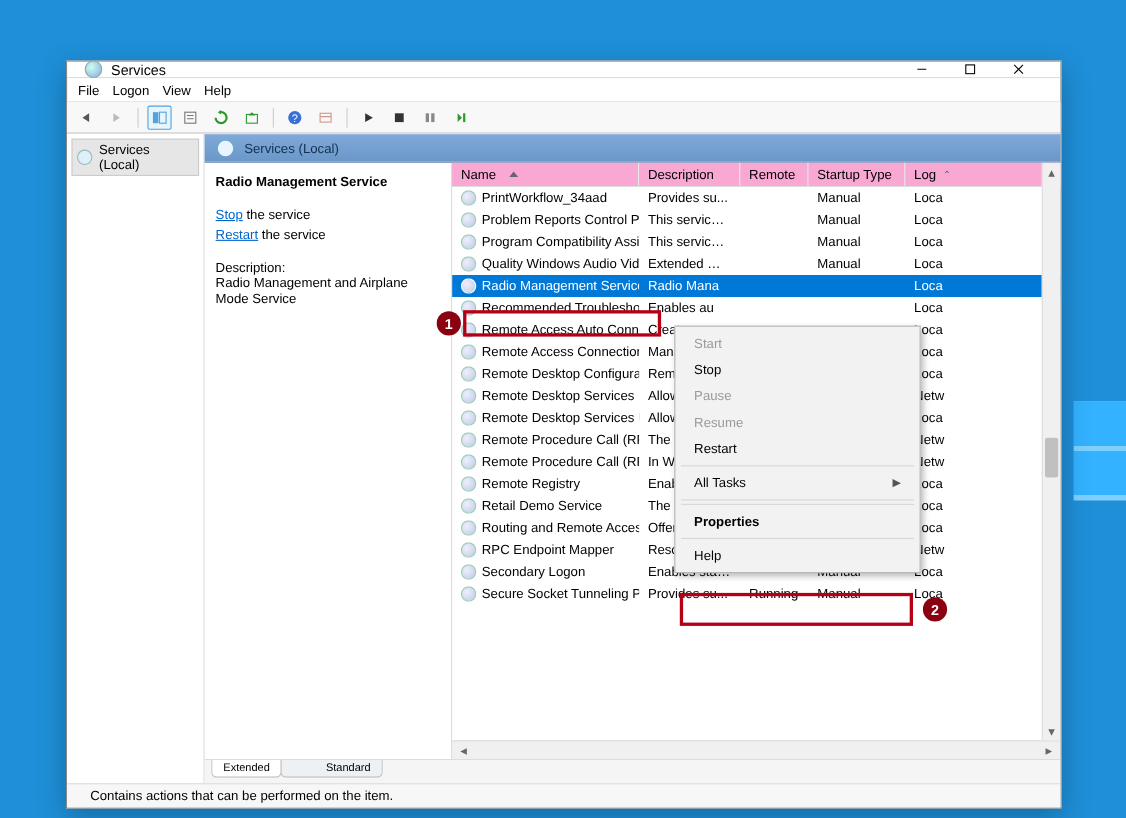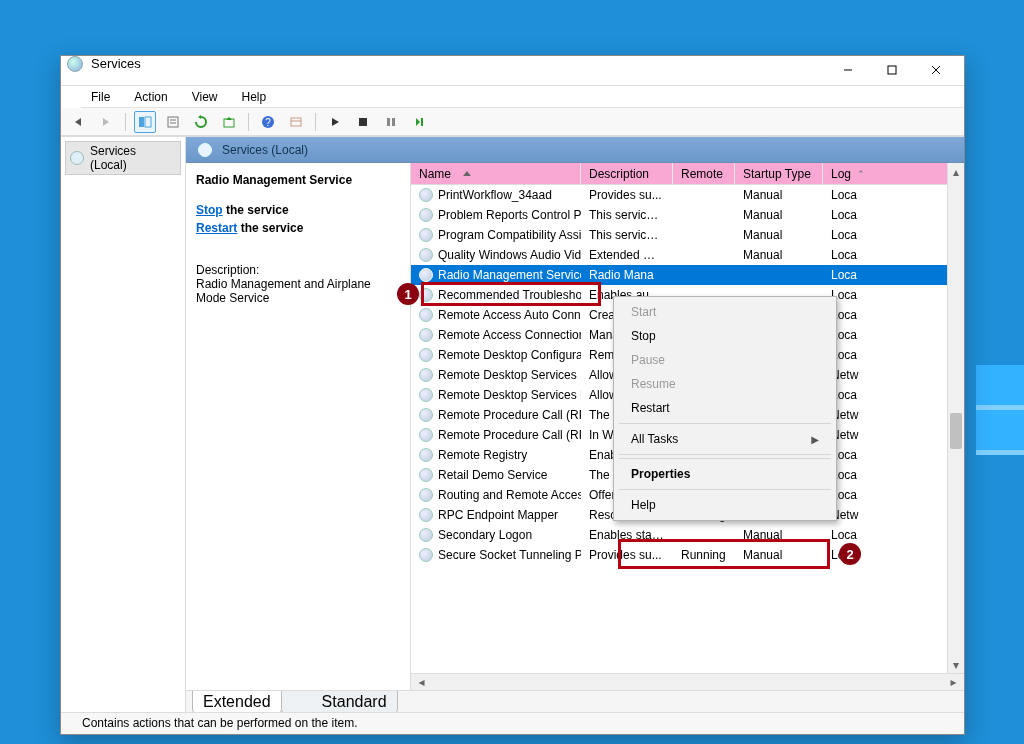--- a/index.html
+++ b/index.html
@@ -20,30 +20,30 @@
   .window {
     position: absolute;
     left: 60px; top: 55px;
     width: 905px; height: 680px;
     background: #fff;
     border: 1px solid #888;
     display: flex; flex-direction: column;
     box-shadow: 0 8px 24px rgba(0,0,0,.25);
   }
   .titlebar {
-    height: 30px; display: flex; align-items: flex-start;
-    padding: 0 6px; border-bottom: 1px solid #ddd;
+    height: 15px; display: flex; align-items: center;
+    padding: 0 16px; border-bottom: 1px solid #ddd;
   }
   .titlebar .app-icon { width:16px;height:16px;border:1px solid #8aa;border-radius:50%;margin-right:8px;
     background: radial-gradient(circle at 35% 35%, #cfe, #8ad);}
   .titlebar .title { flex:1; font-size:13px;}
   .win-btns { display:flex; gap:0; }
   .win-btn { width:44px;height:28px;display:flex;align-items:center;justify-content:center;}
-  .menubar { height:22px; display:flex; align-items:center; gap:24px; padding:0 10px;
-    border-bottom:1px solid #e2e2e2;margin-left:20px;}
+  .menubar { height:22px; display:flex; align-items:center; gap:12px; padding:0 10px;
+    border-bottom:1px solid #e2e2e2;}
   .menubar span{cursor:default;}
   .toolbar { height:28px; display:flex; align-items:center; padding:0 6px; gap:6px;
     border-bottom:1px solid #dcdcdc; background:#f8f8f8;}
   .tb-sep{width:1px;height:18px;background:#ccc;margin:0 2px;}
   .tb-btn{width:22px;height:22px;display:flex;align-items:center;justify-content:center;
     border:1px solid transparent;border-radius:2px;}
   .tb-btn.boxed{border:1px solid #4fa3e0;background:#e9f4fd;}
   .tb-ic{width:14px;height:14px;}
   .content { flex:1; display:flex; border-top:1px solid #dcdcdc;}
   .nav { width:125px; border-right:1px solid #dcdcdc; padding:4px; background:#fff;}
@@ -51,21 +51,21 @@
   .nav-item .nic{width:14px;height:14px;border-radius:50%;border:1px solid #9bb;background:#dfeff7;}
   .main { flex:1; display:flex; flex-direction:column;}
   .main-header { height:26px; background: linear-gradient(#7fa9d8,#6b97c9);
     border-bottom:1px solid #6b8fb5; display:flex; align-items:center;
     padding:0 12px; gap:10px; color:#fff;}
   .main-header .hic{width:14px;height:14px;border-radius:50%;background:#e9f4ff;border:1px solid #dff;}
   .main-header .htxt{color:#12324f;}
   .main-body{flex:1;display:flex;}
   .detail-pane{width:225px;border-right:1px solid #dcdcdc;padding:10px 10px;}
   .detail-title{font-weight:600;margin-bottom:14px;}
-  .detail-links{margin-bottom:26px;line-height:1.5;font-weight:bold;}
+  .detail-links{margin-bottom:14px;line-height:1.5;}
   .lnk{color:#0066cc;text-decoration:underline;cursor:pointer;}
   .list-pane{flex:1;display:flex;flex-direction:column;position:relative;}
   .cols{display:flex;height:22px;border-bottom:1px solid #dcdcdc;background:#f9a8d4;}
   .col{padding:3px 8px;border-right:1px solid #e6e6e6;font-weight:400;white-space:nowrap;display:flex;align-items:center;gap:4px;}
   .col.name{width:170px;} .col.desc{width:92px;} .col.status{width:62px;}
   .col.startup{width:88px;} .col.log{flex:1;}
   .sort-caret{width:0;height:0;border-left:4px solid transparent;border-right:4px solid transparent;border-bottom:5px solid #666;margin-left:8px;}
   .rows{flex:1;overflow:hidden;position:relative;}
   .row{display:flex;height:20px;align-items:center;}
   .row .c{padding:0 8px;white-space:nowrap;overflow:hidden;text-overflow:ellipsis;}
@@ -74,21 +74,21 @@
   .row .c.startup{width:88px;} .row .c.log{flex:1;}
   .gic{width:14px;height:14px;border-radius:50%;border:1px solid #9cb; background:radial-gradient(circle at 35% 35%,#eef,#bcd);flex:0 0 14px;}
   .row.selected{background:#0078d7;color:#fff;}
   .row.selected .gic{border-color:#fff;}
   .vscroll{position:absolute;right:0;top:0;bottom:17px;width:17px;background:#f0f0f0;border-left:1px solid #dcdcdc;}
   .v-arrow{height:17px;display:flex;align-items:center;justify-content:center;color:#666;}
   .v-thumb{position:absolute;left:2px;right:2px;top:250px;height:36px;background:#c0c0c0;border-radius:2px;}
   .hscroll{height:17px;background:#f0f0f0;border-top:1px solid #dcdcdc;display:flex;align-items:center;justify-content:space-between;padding:0 2px;}
   .h-arrow{width:17px;text-align:center;color:#666;}
   .tabs{height:22px;border-top:1px solid #dcdcdc;display:flex;align-items:flex-start;padding-left:6px;background:#f5f5f5;}
-  .tab{padding:2px 10px;border:1px solid #bbb;border-top:none;border-bottom-left-radius:5px;border-bottom-right-radius:5px;background:#fff;margin-right:-1px;font-size:16px;}
+  .tab{padding:2px 10px;border:1px solid #bbb;border-top:none;border-bottom-left-radius:5px;border-bottom-right-radius:5px;background:#fff;margin-right:-1px;font-size:10px;}
   .tab.inactive{background:#eef1f4;padding-left:40px;}
   .statusbar{height:22px;border-top:1px solid #dcdcdc;padding:3px 21px;background:#f7f7f7;font-size:12px;}
   
   .ctx{position:absolute;left:613px;top:296px;width:224px;background:#f2f2f2;border:1px solid #b5b5b5;box-shadow:2px 3px 6px rgba(0,0,0,.3);padding:3px;z-index:5;}
   .ctx-item{padding:5px 14px;display:flex;align-items:center;justify-content:space-between;}
   .ctx-item.disabled{color:#9a9a9a;}
   .ctx-item.bold{font-weight:700;}
   .ctx-sep{height:1px;background:#d6d6d6;margin:3px 2px;}
   .ctx-sub{color:#555;font-size:10px;}
   
@@ -120,21 +120,21 @@
         <svg width="10" height="10">
             <line x1="1" y1="1" x2="9" y2="9" stroke="#000"></line>
             <line x1="9" y1="1" x2="1" y2="9" stroke="#000"></line>
           </svg>
       </div>
     </div>
   </div>
 
   <div class="menubar">
     <span>File</span>
-    <span>Action</span>
+    <span>Logon</span>
     <span>View</span>
     <span>Help</span>
   </div>
 
   <div class="toolbar">
     <div class="tb-btn">
         <svg class="tb-ic">
           <path d="M10 3 L4 7 L10 11 Z" fill="#555"></path>
         </svg>
       </div>

